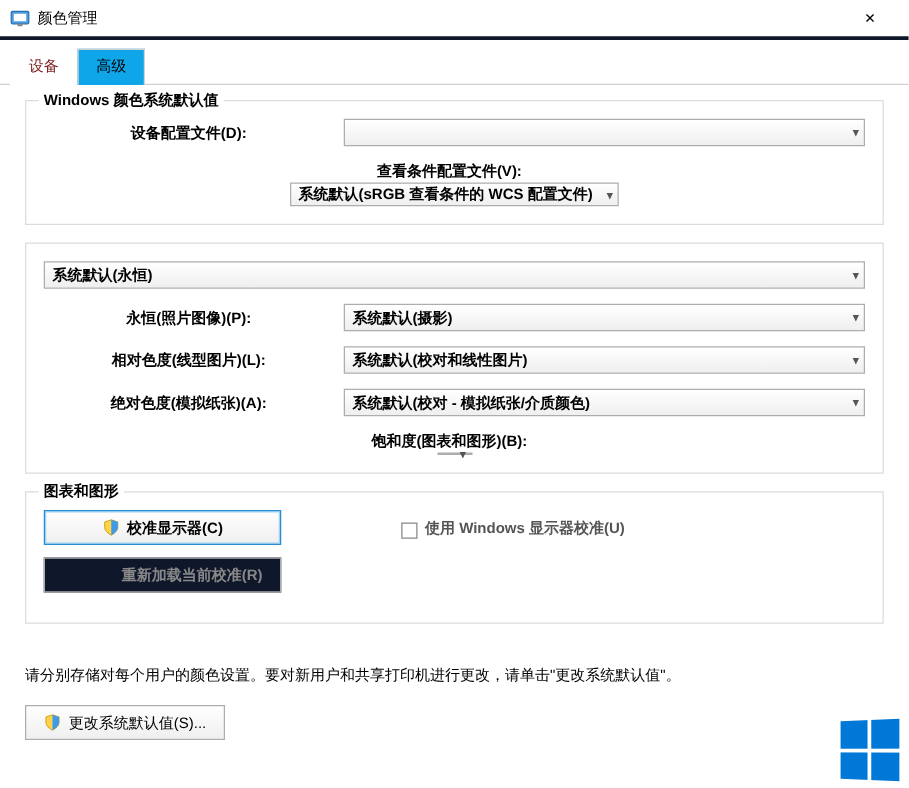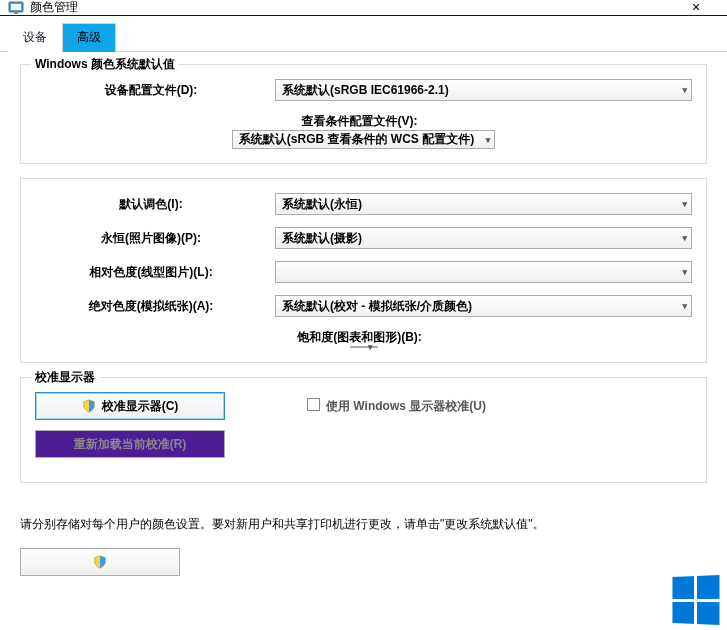--- a/index.html
+++ b/index.html
@@ -9,26 +9,26 @@
     font-size: 12px;
     background: #ffffff;
     color: #000;
     width: 727px;
     height: 630px;
     overflow: hidden;
     position: relative;
   }
   
   .titlebar {
-    height: 16px;
+    height: 32px;
     display: flex;
     align-items: center;
     padding: 0 8px;
     background: #fff;
-    border-bottom: 1px solid #0f172a;
+    border-bottom: 3px solid #0f172a;
   }
   .titlebar .icon {
     width: 16px; height: 16px;
     margin-right: 6px;
     display: inline-flex;
   }
   .titlebar .title { flex: 1; font-size: 12px; }
   .titlebar .close {
     width: 46px; height: 30px;
     display: flex; align-items: center; justify-content: center;
@@ -52,21 +52,21 @@
     position: relative;
     top: 1px;
     margin-right: 0;
   }
   .tab.active {
     border-color: #d0d0d0;
     background: #0ea5e9;
     z-index: 2;
   }
   .tab:not(.active) {
-    color: #0f172a;
+    color: #7f1d1d;
   }
   .content {
     padding: 12px 20px 12px 20px;
   }
   
   .group {
     border: 1px solid #dcdcdc;
     margin-bottom: 14px;
     padding: 14px 14px 14px 14px;
     position: relative;
@@ -126,33 +126,34 @@
     padding: 0 14px;
     cursor: pointer;
     gap: 6px;
   }
   .btn.highlight {
     border-color: #2a8dd4;
     box-shadow: inset 0 0 0 1px #9fd2f3;
   }
   .btn.disabled {
     color: #888;
-    background: #4c1d95;
+    background: #0f172a;
     cursor: default;
+    justify-content: flex-end;
   }
   .shield {
     display: inline-flex;
     width: 14px; height: 14px;
   }
   .checkbox {
     display: inline-flex;
-    align-items: flex-start;
+    align-items: flex-end;
     gap: 6px;
     cursor: pointer;
-    margin-left: 14px;
+    margin-left: 28px;
     color: #555;
     padding-left: 44px;
   }
   .checkbox .box {
     width: 13px; height: 13px;
     border: 1px solid #888;
     background: #fff;
   }
   .note {
     margin: 6px 20px 14px 20px;
@@ -209,71 +210,70 @@
   <div class="tab active"><span>高级</span></div>
 </div>
 
 <div class="content">
 
   <div class="group">
     <div class="legend">Windows 颜色系统默认值</div>
     <div class="row">
       <div class="label">设备配置文件(D):</div>
       <div class="select-wrap">
-        <span>系统默认(sRGB IEC61966-2.1)</span>
         <span class="chev">▾</span>
       </div>
     </div>
     <div class="row">
       <div class="label">查看条件配置文件(V):</div>
       <div class="select-wrap">
         <span>系统默认(sRGB 查看条件的 WCS 配置文件)</span>
         <span class="chev">▾</span>
       </div>
     </div>
   </div>
 
   <div class="group">
     <div class="row">
-      <div class="label">默认调色(I):</div>
       <div class="select-wrap">
         <span>系统默认(永恒)</span>
         <span class="chev">▾</span>
       </div>
     </div>
     <div class="row">
       <div class="label">永恒(照片图像)(P):</div>
       <div class="select-wrap">
         <span>系统默认(摄影)</span>
         <span class="chev">▾</span>
       </div>
     </div>
     <div class="row">
       <div class="label">相对色度(线型图片)(L):</div>
       <div class="select-wrap">
+        <span>系统默认(校对和线性图片)</span>
         <span class="chev">▾</span>
       </div>
     </div>
     <div class="row">
       <div class="label">绝对色度(模拟纸张)(A):</div>
       <div class="select-wrap">
         <span>系统默认(校对 - 模拟纸张/介质颜色)</span>
         <span class="chev">▾</span>
       </div>
     </div>
     <div class="row">
       <div class="label">饱和度(图表和图形)(B):</div>
       <div class="select-wrap">
         <span class="chev">▾</span>
       </div>
     </div>
   </div>
 
   <div class="group">
-    <div class="legend">校准显示器</div>
+    <div class="legend">图表和图形</div>
     <div class="calib-row">
       <div class="btn highlight">
         <span class="shield">
           <svg viewBox="0 0 16 16" width="14" height="14">
             <path d="M8 1 L14 3 V8 C14 12 8 15 8 15 C8 15 2 12 2 8 V3 Z" fill="#ffd24a" stroke="#c79a00" stroke-width="0.8"></path>
             <path d="M8 1 L8 15 C8 15 14 12 14 8 V3 Z" fill="#3d9be9"></path>
           </svg>
         </span>
         <span>校准显示器(C)</span>
       </div>
@@ -294,20 +294,21 @@
 <div class="note">请分别存储对每个用户的颜色设置。要对新用户和共享打印机进行更改，请单击"更改系统默认值"。</div>
 
 <div class="footer-btn">
   <div class="btn" style="min-width:160px">
     <span class="shield">
       <svg viewBox="0 0 16 16" width="14" height="14">
         <path d="M8 1 L14 3 V8 C14 12 8 15 8 15 C8 15 2 12 2 8 V3 Z" fill="#ffd24a" stroke="#c79a00" stroke-width="0.8"></path>
         <path d="M8 1 L8 15 C8 15 14 12 14 8 V3 Z" fill="#3d9be9"></path>
       </svg>
     </span>
+    <span>更改系统默认值(S)...</span>
   </div>
 </div>
 
 <div class="watermark">
   <div class="winlogo">
     <div></div>
       <div></div>
       <div></div>
       <div></div>
   </div>

